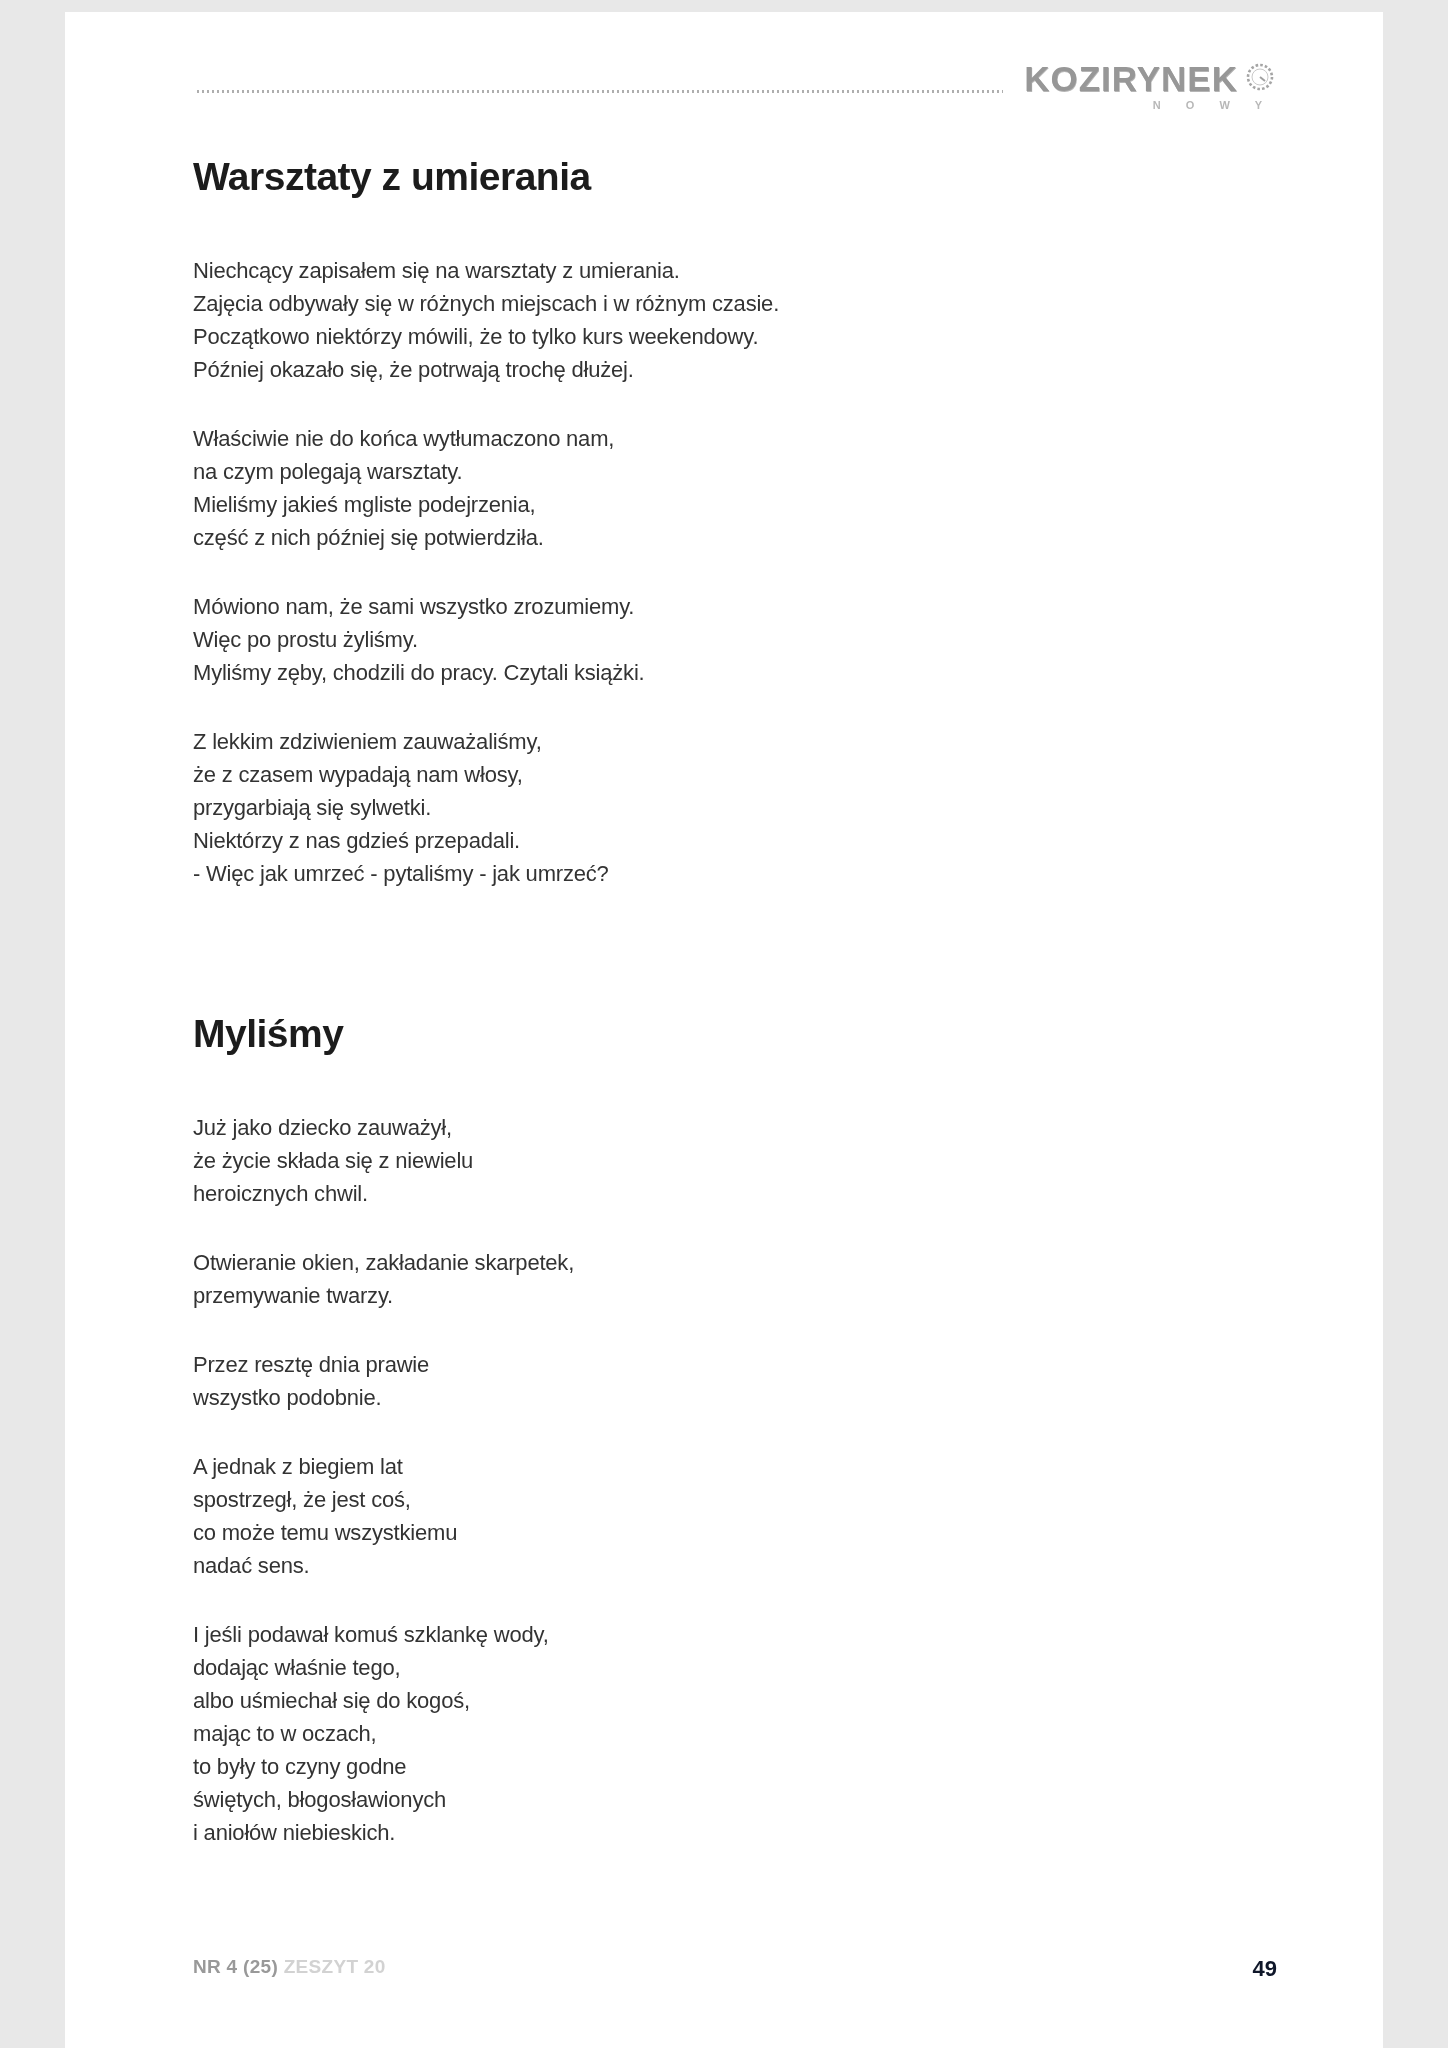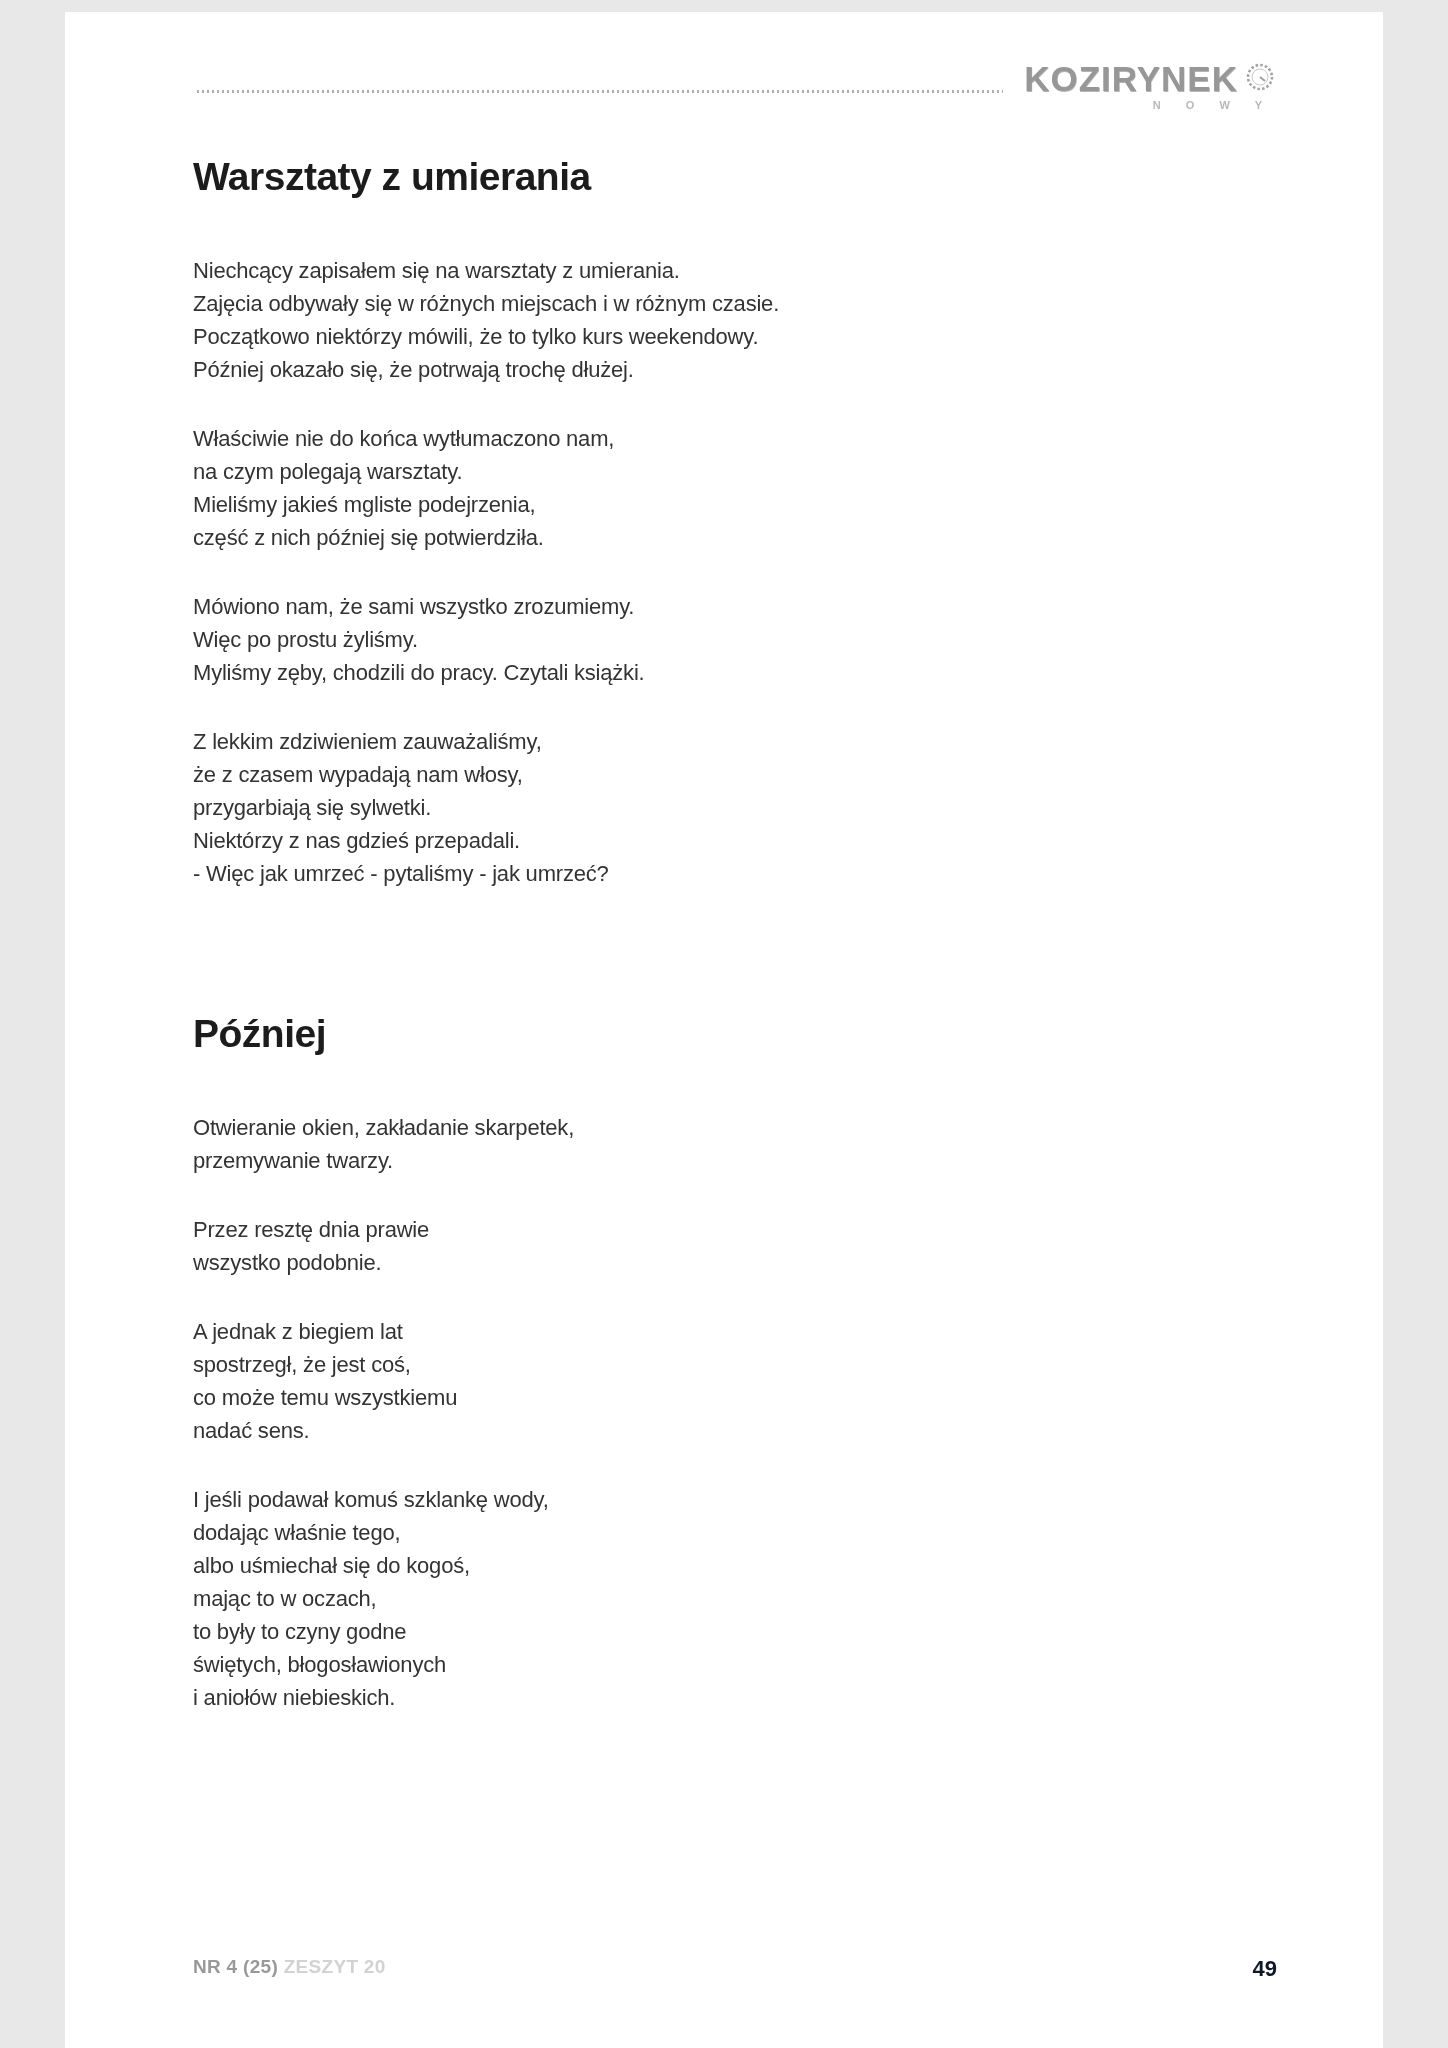--- a/index.html
+++ b/index.html
@@ -147,22 +147,27 @@
     <div class="stanza">
       <div class="poem-line">Z lekkim zdziwieniem zauważaliśmy,</div>
       <div class="poem-line">że z czasem wypadają nam włosy,</div>
       <div class="poem-line">przygarbiają się sylwetki.</div>
       <div class="poem-line">Niektórzy z nas gdzieś przepadali.</div>
       <div class="poem-line">- Więc jak umrzeć - pytaliśmy - jak umrzeć?</div>
     </div>
   </div>
 
   <div class="poem poem-2">
-    <h1 class="poem-title">Później</h1>
-
+    <h1 class="poem-title">Myliśmy</h1>
+
+    <div class="stanza">
+      <div class="poem-line">Już jako dziecko zauważył,</div>
+      <div class="poem-line">że życie składa się z niewielu</div>
+      <div class="poem-line">heroicznych chwil.</div>
+    </div>
 
     <div class="stanza">
       <div class="poem-line">Otwieranie okien, zakładanie skarpetek,</div>
       <div class="poem-line">przemywanie twarzy.</div>
     </div>
 
     <div class="stanza">
       <div class="poem-line">Przez resztę dnia prawie</div>
       <div class="poem-line">wszystko podobnie.</div>
     </div>

